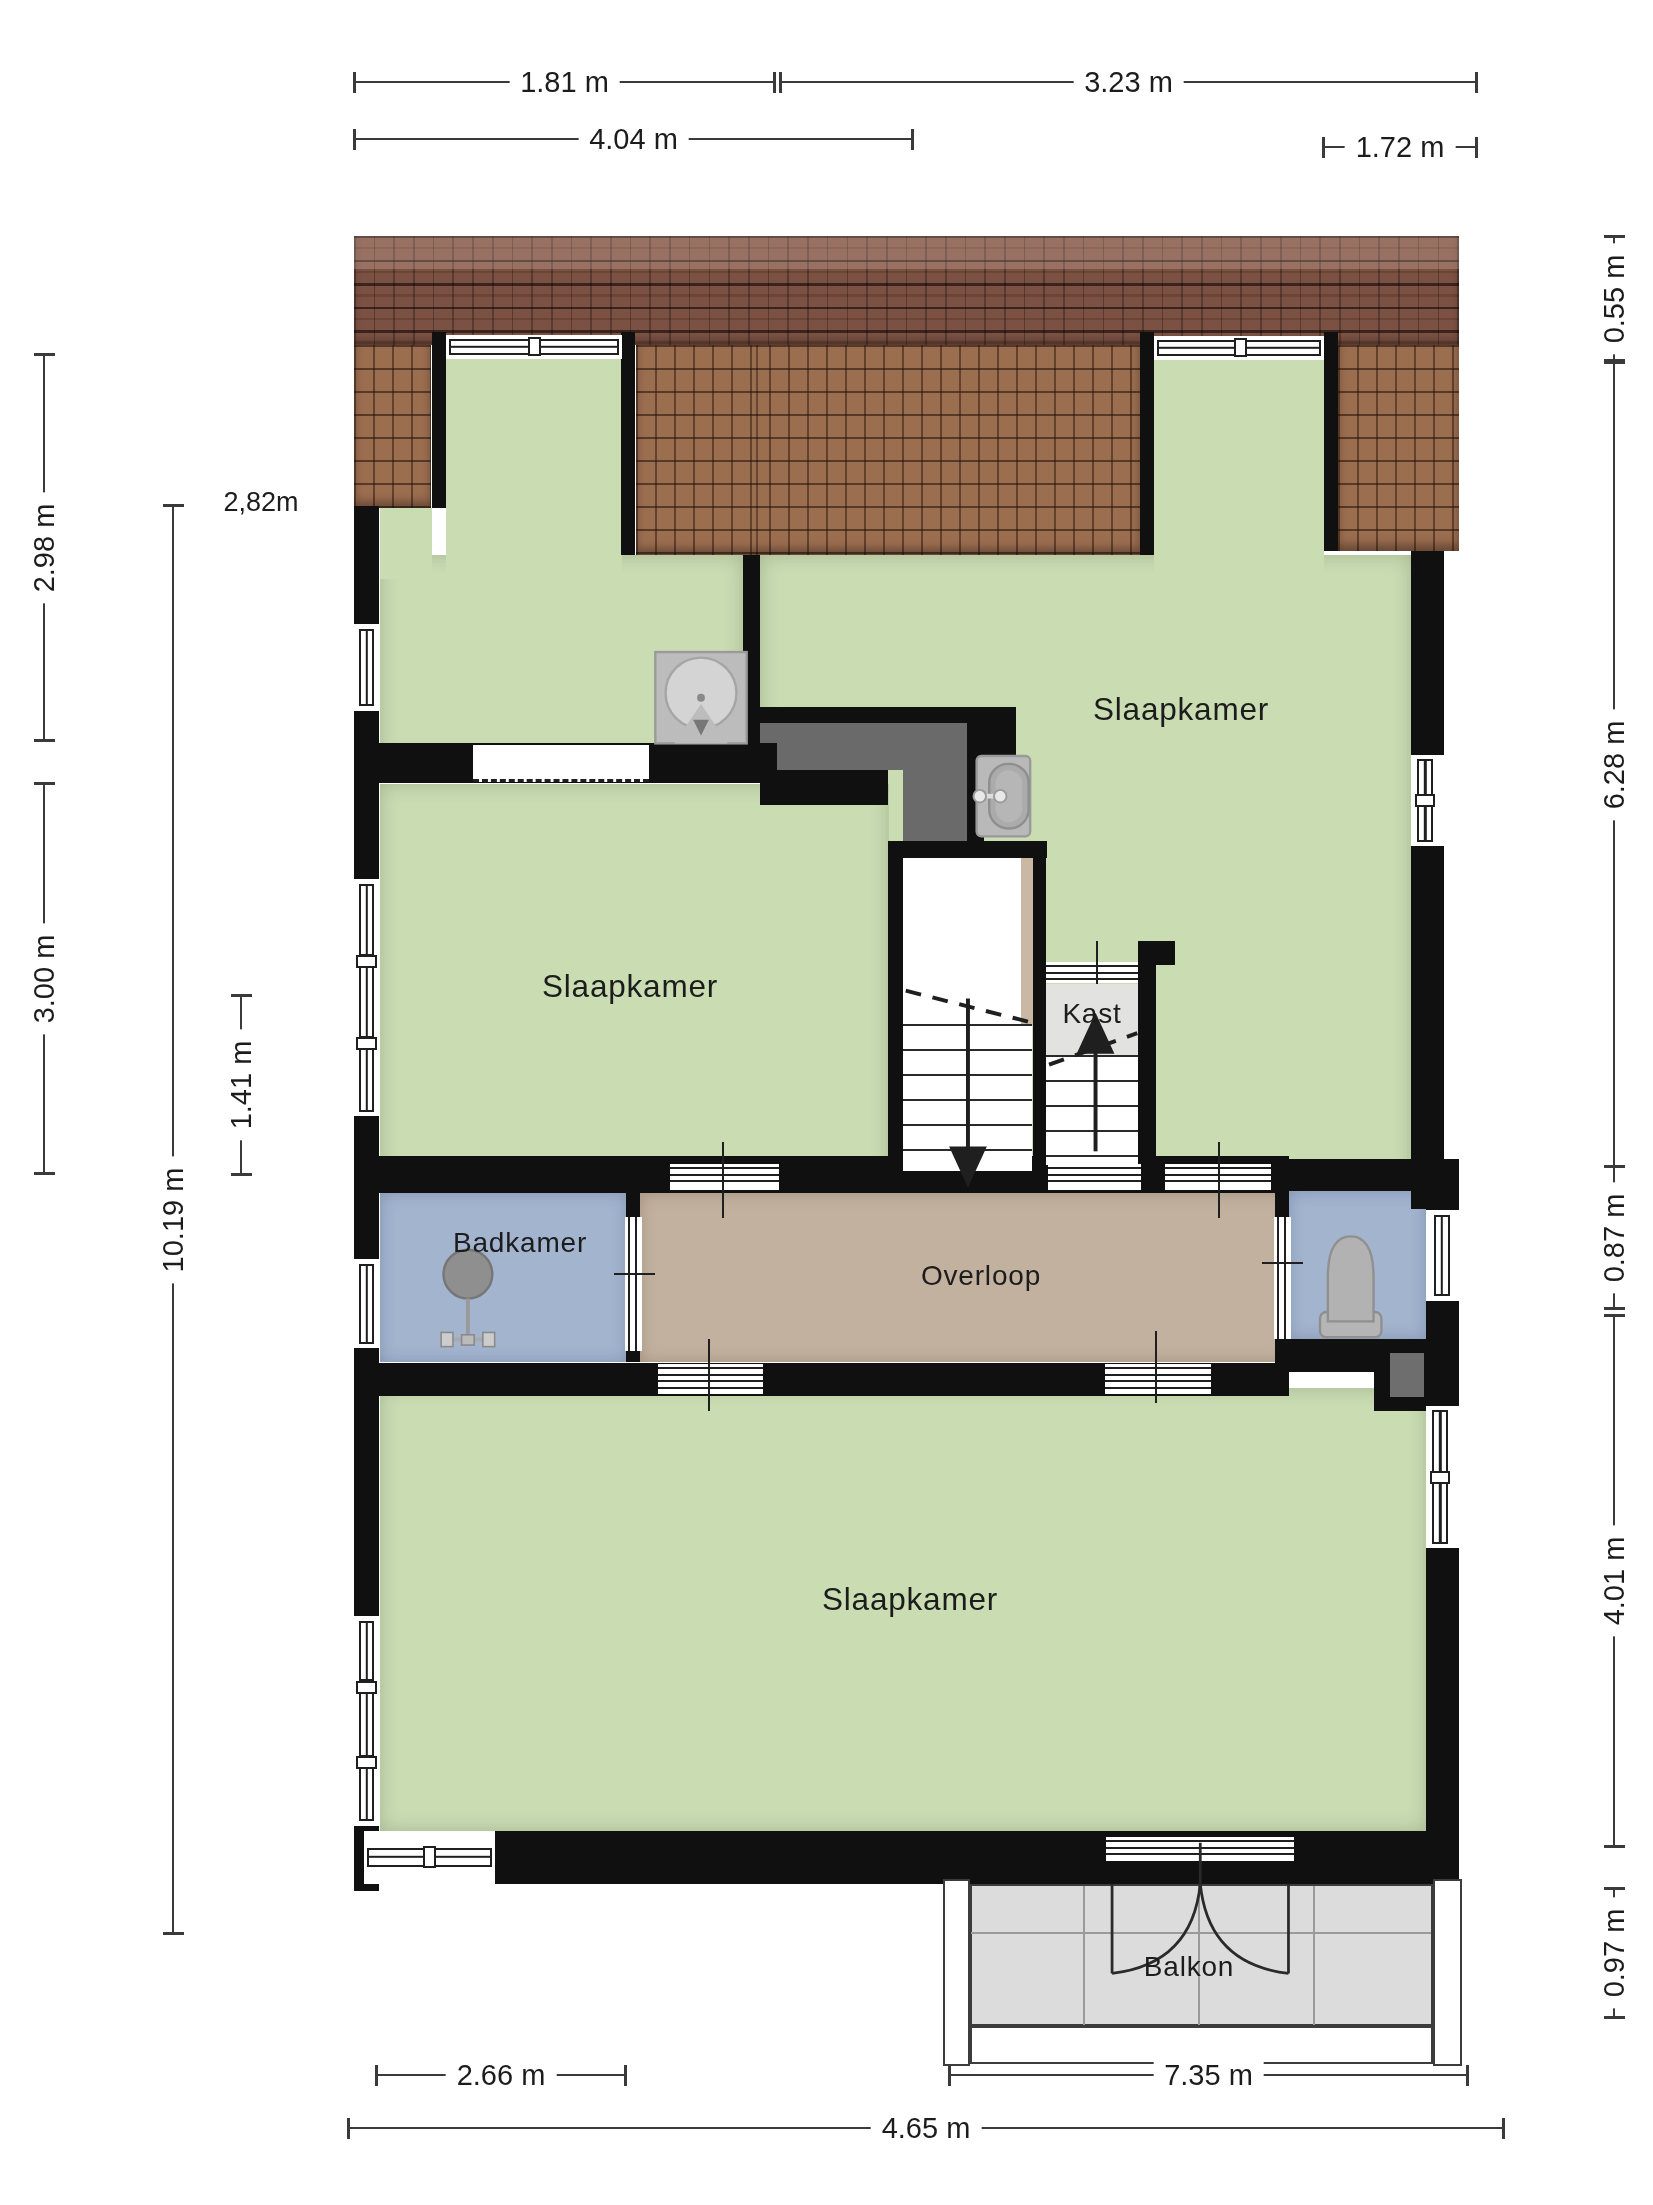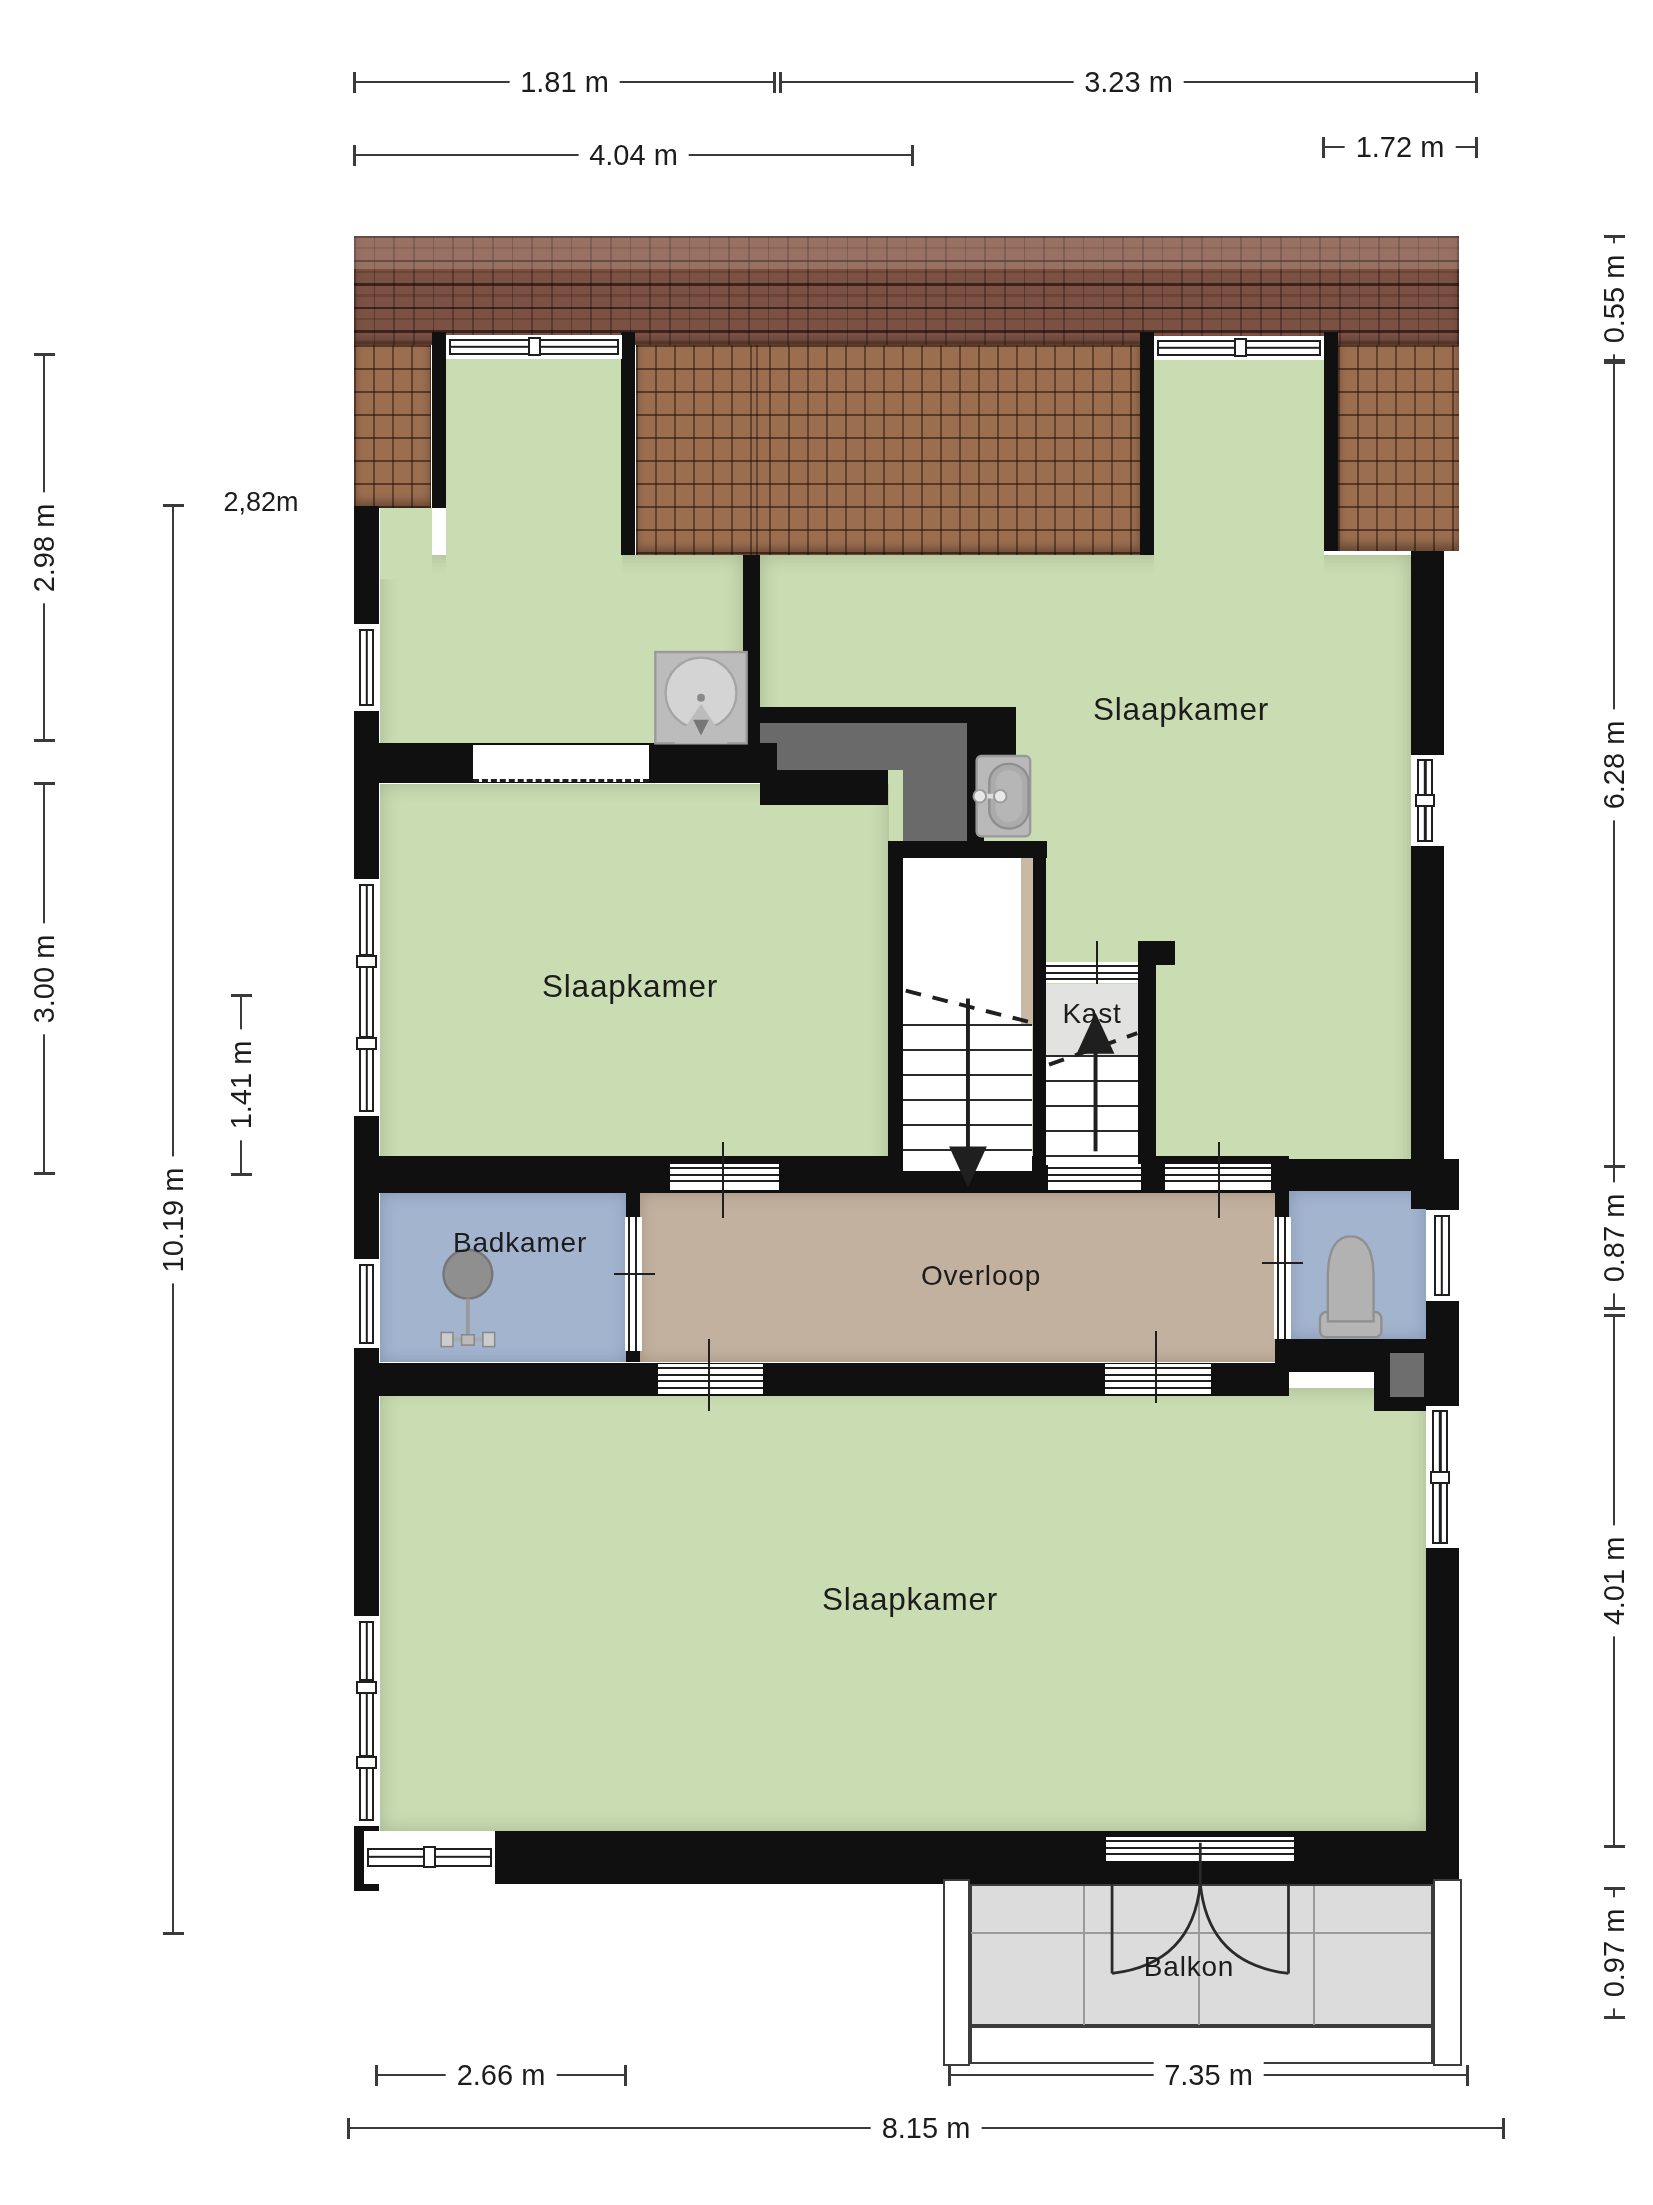--- a/index.html
+++ b/index.html
@@ -273,21 +273,21 @@
   <div class="rlabel small" style="left:1189px;top:1967px;">Balkon</div>
   <div class="note" style="left:261px;top:502px;">2,82m</div>
 
   <div class="hdim" style="left:354px;top:81px;width:421px;">
     <span class="dlab">1.81 m</span>
     </div>
   <div class="hdim" style="left:780px;top:81px;width:697px;">
     <span class="dlab">3.23 m</span>
     </div>
 
-  <div class="hdim" style="left:354px;top:154px;width:559px;">
+  <div class="hdim" style="left:354px;top:138px;width:559px;">
     <span class="dlab">4.04 m</span>
     </div>
   <div class="hdim" style="left:1323px;top:146px;width:154px;">
     <span class="dlab">1.72 m</span>
     </div>
 
   <div class="vdim" style="left:43px;top:354px;height:387px;">
     <span class="dlab">2.98 m</span>
     </div>
   <div class="vdim" style="left:43px;top:783px;height:391px;">
@@ -316,17 +316,17 @@
     <span class="dlab">0.97 m</span>
     </div>
 
   <div class="hdim" style="left:376px;top:2074px;width:250px;">
     <span class="dlab">2.66 m</span>
     </div>
   <div class="hdim" style="left:949px;top:2074px;width:519px;">
     <span class="dlab">7.35 m</span>
     </div>
   <div class="hdim" style="left:348px;top:2127px;width:1156px;">
-    <span class="dlab">8.15 m</span>
+    <span class="dlab">4.65 m</span>
     </div>
 
 </div>
 
 
 </body></html>

